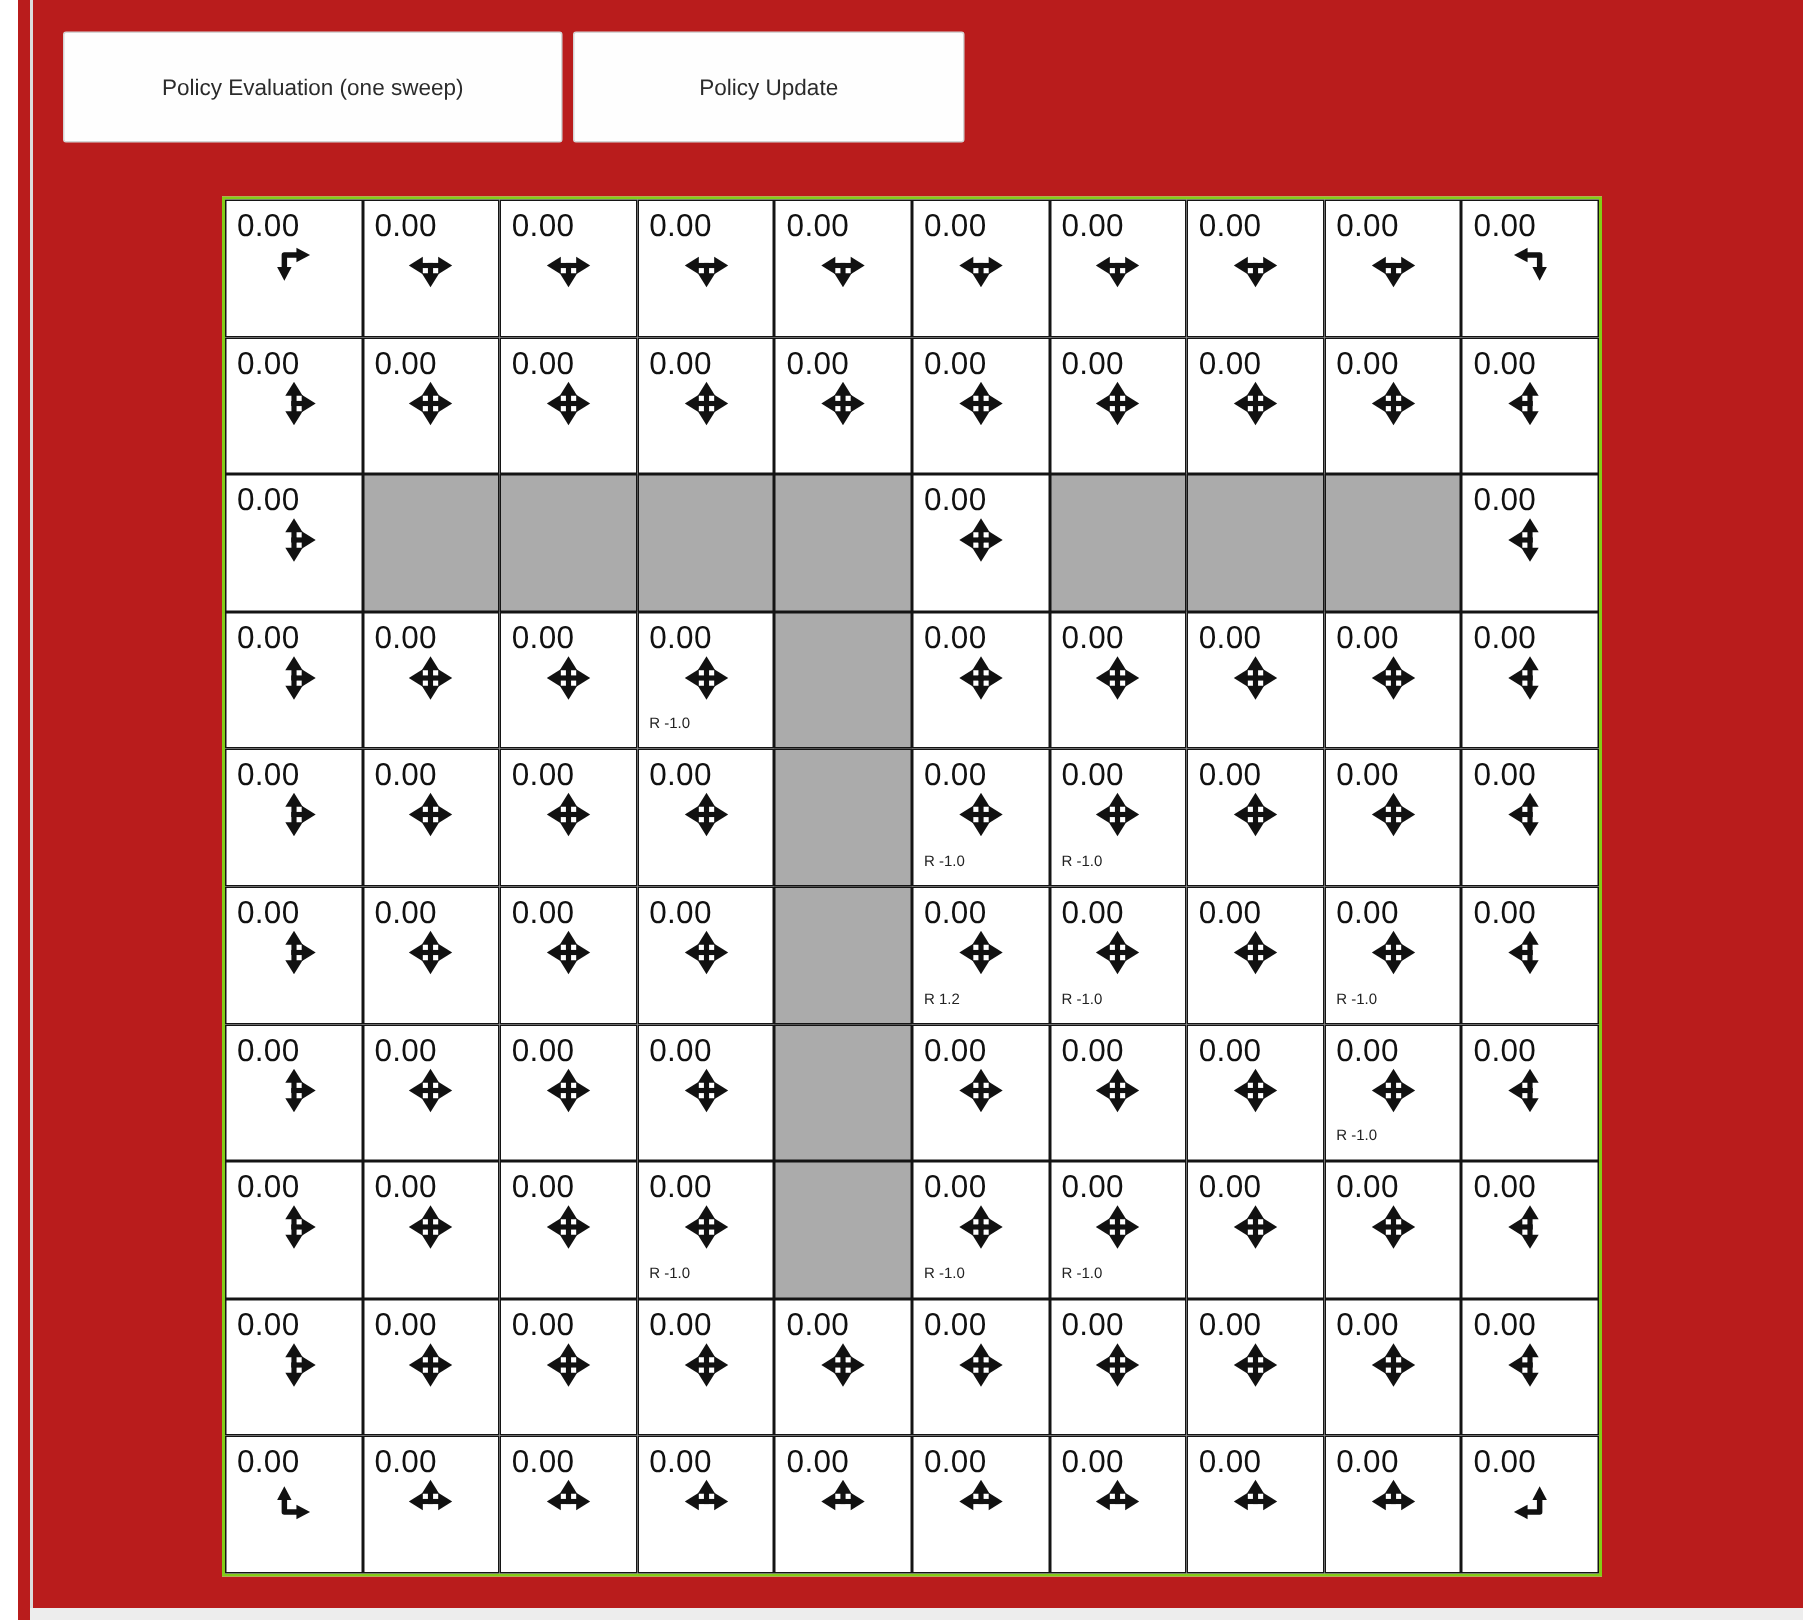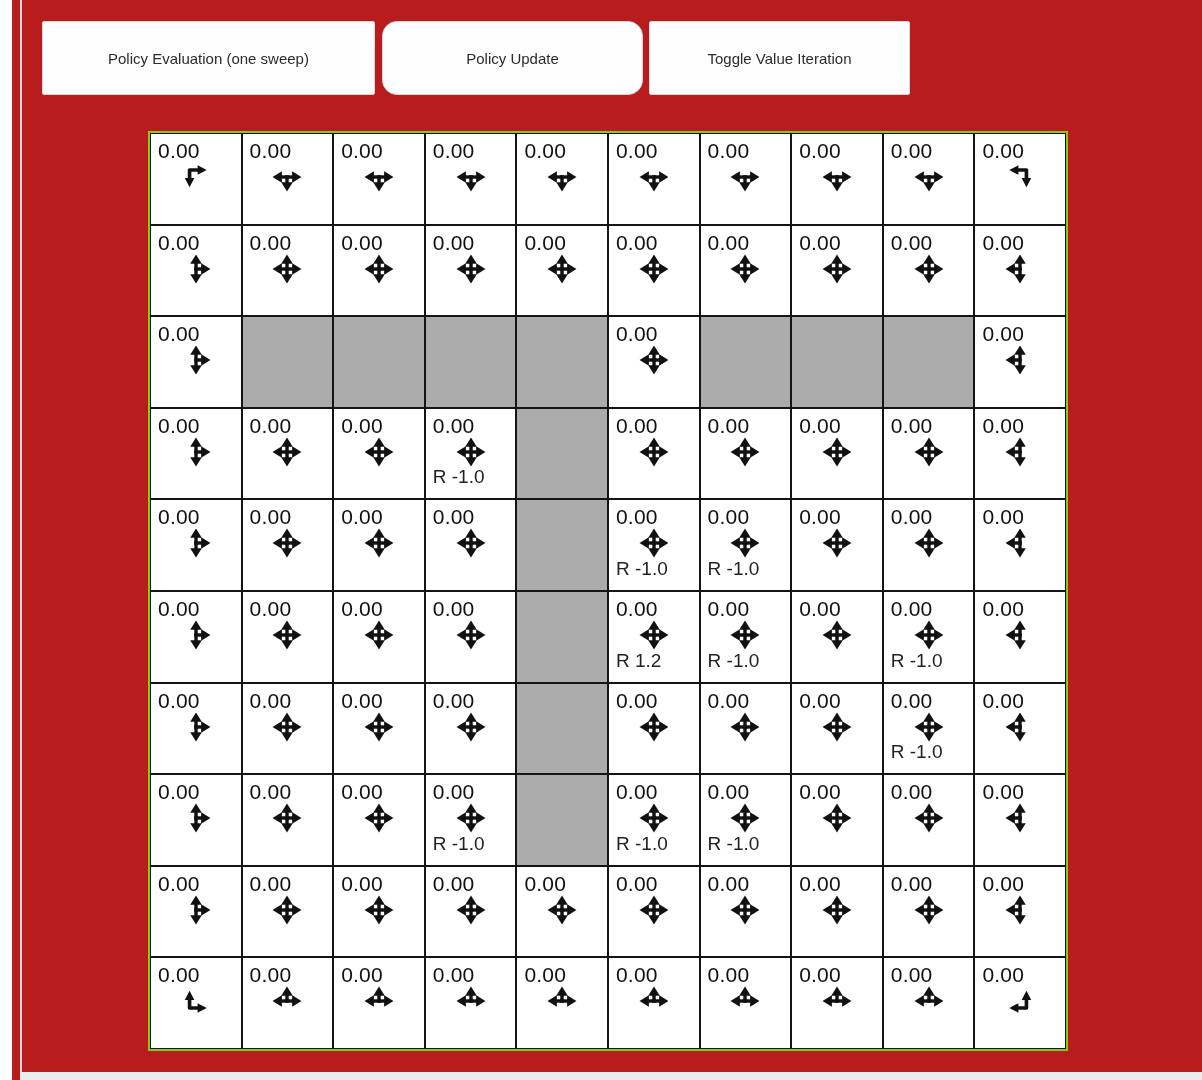--- a/index.html
+++ b/index.html
@@ -12,53 +12,52 @@
   .edge-bottom{position:absolute;left:8px;bottom:0;height:8px;right:0;background:#ededed;}
 
   .toolbar-btn{
     position:absolute;top:21px;height:74px;
     background:#fefefe;border:1px solid #d5d5d5;border-radius:2px;
     display:flex;align-items:center;justify-content:center;
     font-size:15px;color:#2b2b2b;cursor:pointer;box-sizing:border-box;
     font-family:"Liberation Sans", sans-serif;
   }
   #btn-0{left:30px;width:333px;}
-  #btn-1{left:370px;width:261px;border-radius:15px;}
+  #btn-1{left:370px;width:261px;}
   #btn-2{left:637px;width:261px;}
   #btn-3{left:905px;width:262px;}
 
   .grid{
     position:absolute;left:136px;top:131px;width:920px;height:920px;
     display:grid;grid-template-columns:repeat(10,1fr);grid-template-rows:repeat(10,1fr);
     border:2px solid #84cc16;box-sizing:border-box;background:#fff;
   }
   .cell{
     position:relative;border:1px solid #141414;box-sizing:border-box;background:#fff;
   }
   .cell.wall{background:#ababab;}
   .val{
     padding:5px 0 0 7px;font-size:21px;line-height:24px;color:#111;
     letter-spacing:0.2px;
   }
   .arr{height:30px;text-align:center;margin-top:-1px;}
   .arr svg{display:inline-block;}
   .rew{
-    position:absolute;left:7px;bottom:10px;font-size:19px;color:#222;
+    position:absolute;left:7px;bottom:10px;font-size:10px;color:#222;
   }
 </style>
 </head>
 <body>
 
 <div class="page">
   <div class="edge-left"></div>
   <div class="edge-bottom"></div>
 
   <button id="btn-0" class="toolbar-btn">Policy Evaluation (one sweep)</button>
   <button id="btn-1" class="toolbar-btn">Policy Update</button>
-  <button id="btn-2" class="toolbar-btn">Toggle Value Iteration</button>
 
   <div class="grid">
       <div class="cell">
         <div class="val">0.00</div>
         <div class="arr"><svg width="30" height="30" viewBox="0 0 28 28" fill="#111" xmlns="http://www.w3.org/2000/svg">
             <polyline points="17,7.5 8,7.5 8,16.5" fill="none" stroke="#111" stroke-width="3.4" stroke-linejoin="round" stroke-linecap="round"></polyline>
             <polygon points="24,7.5 15.5,3 15.5,12"></polygon>
             <polygon points="8,23.5 3.5,15 12.5,15"></polygon>
           </svg></div>
       </div>

